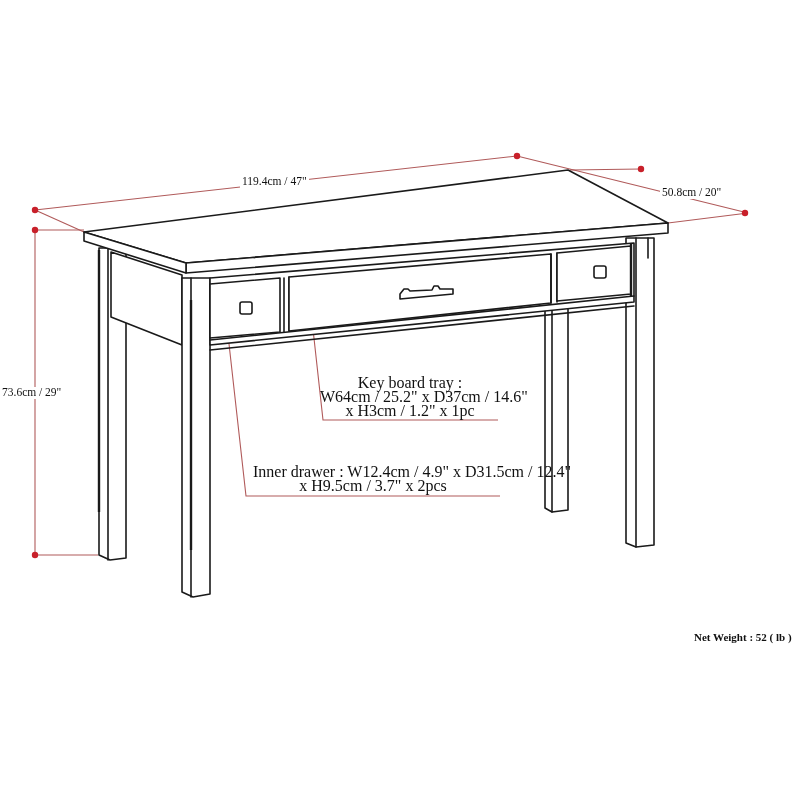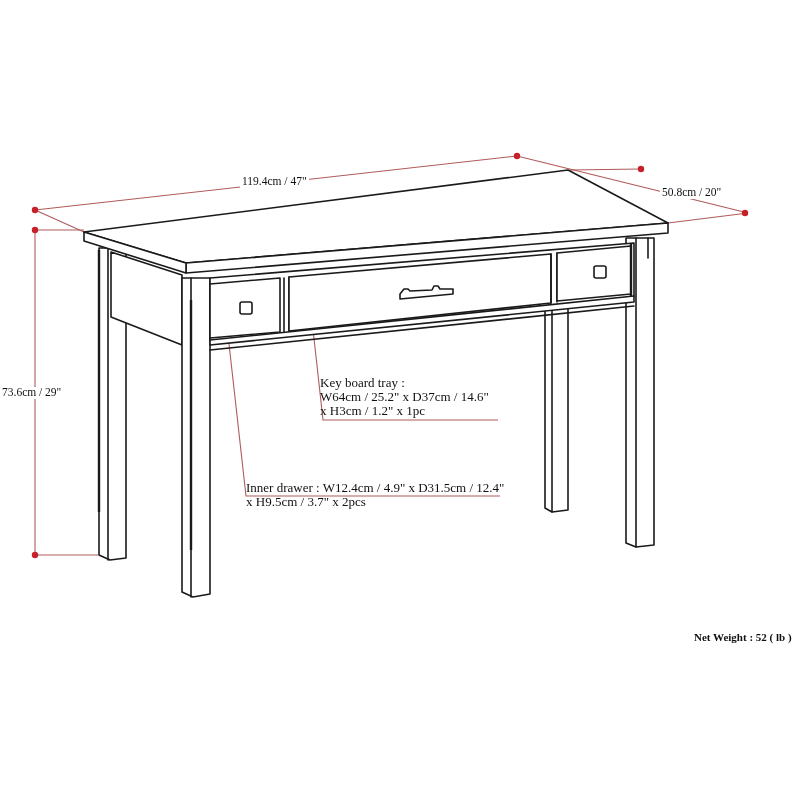--- a/index.html
+++ b/index.html
@@ -17,23 +17,23 @@
       font-size: 11.5px;
       color: #111;
       background: #ffffff;
       white-space: nowrap;
       line-height: 1;
       padding: 0 2px;
     }
     .note {
       position: absolute;
       font-family: "Liberation Serif", "DejaVu Serif", serif;
-      font-size: 13px;
+      font-size: 16px;
       color: #111;
-      text-align: left;
+      text-align: center;
       line-height: 14px;
       white-space: nowrap;
     }
     .weight { font-weight: bold; font-size: 11px; }
   </style>
 </head>
 <body>
 
 <div class="canvas">
 
@@ -142,19 +142,19 @@
   <div class="label" style="left:660px; top:187px;">50.8cm / 20"</div>
 
   <div class="label" style="left:0px; top:387px;">73.6cm / 29"</div>
 
   <div class="note" style="left:320px; top:376px; width:180px;">
     <div>Key board tray :</div>
     <div>W64cm / 25.2" x D37cm / 14.6"</div>
     <div>x H3cm / 1.2" x 1pc</div>
   </div>
 
-  <div class="note" style="left:246px; top:465px; width:240px;margin-top:16px;">
+  <div class="note" style="left:253px; top:465px; width:240px;">
     <div>Inner drawer : W12.4cm / 4.9" x D31.5cm / 12.4"</div>
     <div>x H9.5cm / 3.7" x 2pcs</div>
   </div>
 
   <div class="label weight" style="left:692px; top:632px;">Net Weight : 52 ( lb )</div>
 </div>
 
 </body></html>

